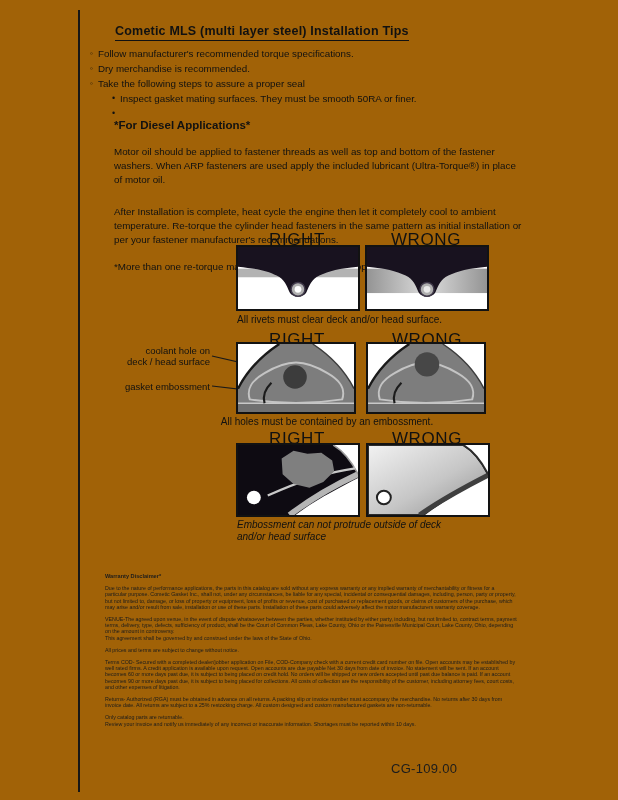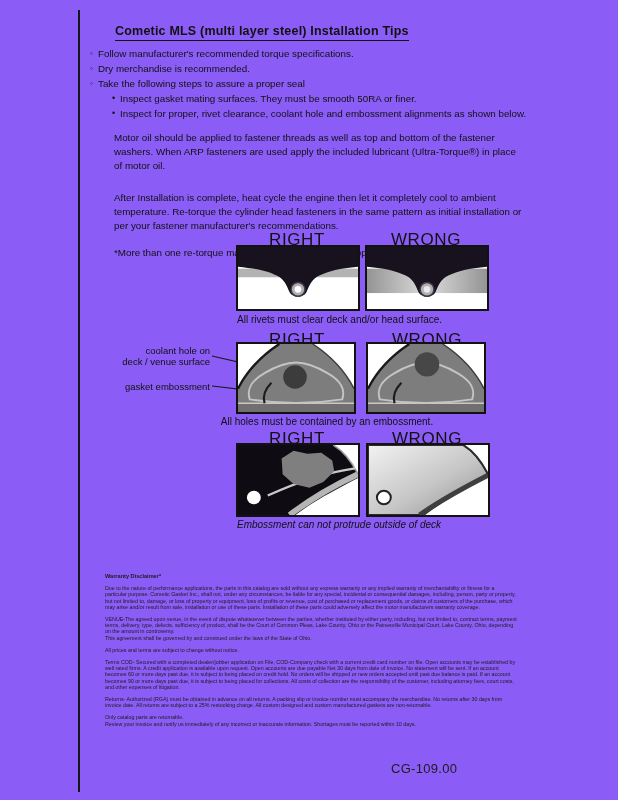--- a/index.html
+++ b/index.html
@@ -1,16 +1,16 @@
 <!DOCTYPE html>
 <html><head>
 <meta charset="utf-8">
 <style>
   html,body{margin:0;padding:0;background:#ffffff;}
-  .page{position:relative;width:618px;height:800px;background:#8b5cf6;overflow:hidden;
+  .page{position:relative;width:618px;height:800px;background:#a16207;overflow:hidden;
         font-family:"Liberation Sans","DejaVu Sans",sans-serif;color:#111;}
   .left-rule{position:absolute;left:78px;top:10px;width:2px;height:782px;background:#161616;}
 
   .title{position:absolute;left:115px;top:24px;margin:0;font-size:12.5px;font-weight:bold;
          letter-spacing:0.2px;border-bottom:1.6px solid #111;padding-bottom:2px;}
 
   .tips{position:absolute;left:90px;top:46px;width:460px;font-size:9.8px;line-height:15px;}
   .tip-row{display:flex;}
   .tip-row .marker{width:8px;flex:0 0 8px;font-size:8px;line-height:15px;}
   .tip-row.sub{padding-left:22px;}
@@ -59,25 +59,25 @@
     <div class="tip-row">
       <span class="marker">◦</span>
       <span>Take the following steps to assure a proper seal</span>
     </div>
     <div class="tip-row sub">
       <span class="marker">•</span>
       <span>Inspect gasket mating surfaces.  They must be smooth 50RA or finer.</span>
     </div>
     <div class="tip-row sub">
       <span class="marker">•</span>
-      <span>Inspect for proper, rivet clearance, coolant hole and embossment alignments as shown below.</span>
     </div>
   </div>
 
   <div class="diesel">
+    <h2>*For Diesel Applications*</h2>
     <p class="p1">Motor oil should be applied to fastener threads as well as top and bottom of the fastener washers. When ARP fasteners are used apply the included lubricant (Ultra-Torque®) in place of motor oil.</p>
     <p class="p2">After Installation is complete, heat cycle the engine then let it completely cool to ambient temperature. Re-torque the cylinder head fasteners in the same pattern as initial installation or per your fastener manufacturer's recommendations.</p>
     <p class="note">*More than one re-torque may be required to achieve proper fastener stretch*</p>
   </div>
 
   <div class="rw-label" style="left:236px;top:230px;">RIGHT</div>
   <div class="rw-label" style="left:365px;top:230px;">WRONG</div>
 
   <div class="dgm-box" style="left:236px;top:245px;width:124px;height:66px;">
     <svg viewBox="0 0 121 63" preserveAspectRatio="none">
@@ -103,21 +103,21 @@
       <rect x="0" y="47" width="121" height="16" fill="#ffffff"></rect>
       <path d="M0,0 H121 V20 C102,22 92,24 82,29 C74,33 72,39 69,46 C66,52 55,52 52,46 C49,39 47,33 39,29 C29,24 19,22 0,20 Z" fill="#18121f"></path>
       <circle cx="60.5" cy="43" r="7" fill="#b0b0b0" stroke="#40394a" stroke-width="1.5"></circle>
       <circle cx="60.5" cy="43" r="3.4" fill="#e9e9e9"></circle>
     </svg>
   </div>
   <div class="caption" style="left:237px;top:314px;">All rivets must clear deck and/or head surface.</div>
 
   <div class="callout" style="left:118px;top:345px;width:92px;">
     <div>coolant hole on</div>
-    <div>deck / venue surface</div>
+    <div>deck / head surface</div>
   </div>
   <div class="callout" style="left:100px;top:381px;width:110px;">gasket embossment</div>
   <svg class="leaders" viewBox="0 0 92 50">
     <line x1="4" y1="8" x2="86" y2="27" stroke="#1a1a1a" stroke-width="1.2"></line>
     <line x1="4" y1="38" x2="56" y2="44" stroke="#1a1a1a" stroke-width="1.2"></line>
   </svg>
 
   <div class="rw-label" style="left:236px;top:330px;">RIGHT</div>
   <div class="rw-label" style="left:366px;top:330px;">WRONG</div>
 
@@ -179,20 +179,21 @@
       <path d="M0,0 H96 C106,6 114,16 121,30 L121,32 C103,41 76,56 56,72 H0 Z" fill="url(#g3)" stroke="#2b2b2b" stroke-width="2"></path>
       <path d="M52,72 C74,56 100,42 121,31" stroke="#3f3f3f" stroke-width="5" fill="none"></path>
       <path d="M121,36 C102,46 77,59 60,72 H121 Z" fill="#ffffff"></path>
       <path d="M96,0 H121 V30 C114,16 106,6 96,0 Z" fill="#ffffff"></path>
       <path d="M96,0 C106,6 114,16 121,30" stroke="#2b2b2b" stroke-width="2" fill="none"></path>
       <circle cx="16" cy="54" r="7" fill="#ffffff" stroke="#222222" stroke-width="2"></circle>
     </svg>
   </div>
   <div class="caption" style="left:237px;top:519px;width:230px;font-style:italic;">
     <div>Embossment can not protrude outside of deck</div>
+    <div>and/or head surface</div>
   </div>
 
   <div class="fineprint">
     <p class="fp-h">Warranty Disclaimer*</p>
     <p class="gap">Due to the nature of performance applications, the parts in this catalog are sold without any express warranty or any implied warranty of merchantability or fitness for a particular purpose.  Cometic Gasket Inc., shall not, under any circumstances, be liable for any special, incidental or consequential damages, including, person, party or property, but not limited to, damage, or loss of property or equipment, loss of profits or revenue, cost of purchased or replacement goods, or claims of customers of the purchase, which may arise and/or result from sale, installation or use of these parts.  Installation of these parts could adversely affect the motor manufacturers warranty coverage.</p>
     <p class="gap">VENUE-The agreed upon venue, in the event of dispute whatsoever between the parties, whether instituted by either party, including, but not limited to, contract terms, payment terms, delivery, type, defects, sufficiency of product, shall be the Court of Common Pleas, Lake County, Ohio or the Painesville Municipal Court, Lake County, Ohio, depending on the amount in controversy.</p>
     <p>This agreement shall be governed by and construed under the laws of the State of Ohio.</p>
     <p class="gap">All prices and terms are subject to change without notice.</p>
     <p class="gap">Terms COD- Secured with a completed dealer/jobber application on File, COD-Company check with a current credit card number on file.  Open accounts may be established by well rated firms.  A credit application is available upon request.  Open accounts are due payable Net 30 days from date of invoice.  No statement will be sent.  If an account becomes 60 or more days past due, it is subject to being placed on credit hold.  No orders will be shipped or new orders accepted until past due balance is paid.  If an account becomes 90 or more days past due, it is subject to being placed for collections.  All costs of collection are the responsibility of the customer, including attorney fees, court costs, and other expenses of litigation.</p>
     <p class="gap">Returns- Authorized (RGA) must be obtained in advance on all returns.  A packing slip or invoice number must accompany the merchandise.  No returns after 30 days from invoice date.  All returns are subject to a 25% restocking charge.  All custom designed and custom manufactured gaskets are non-returnable.</p>

